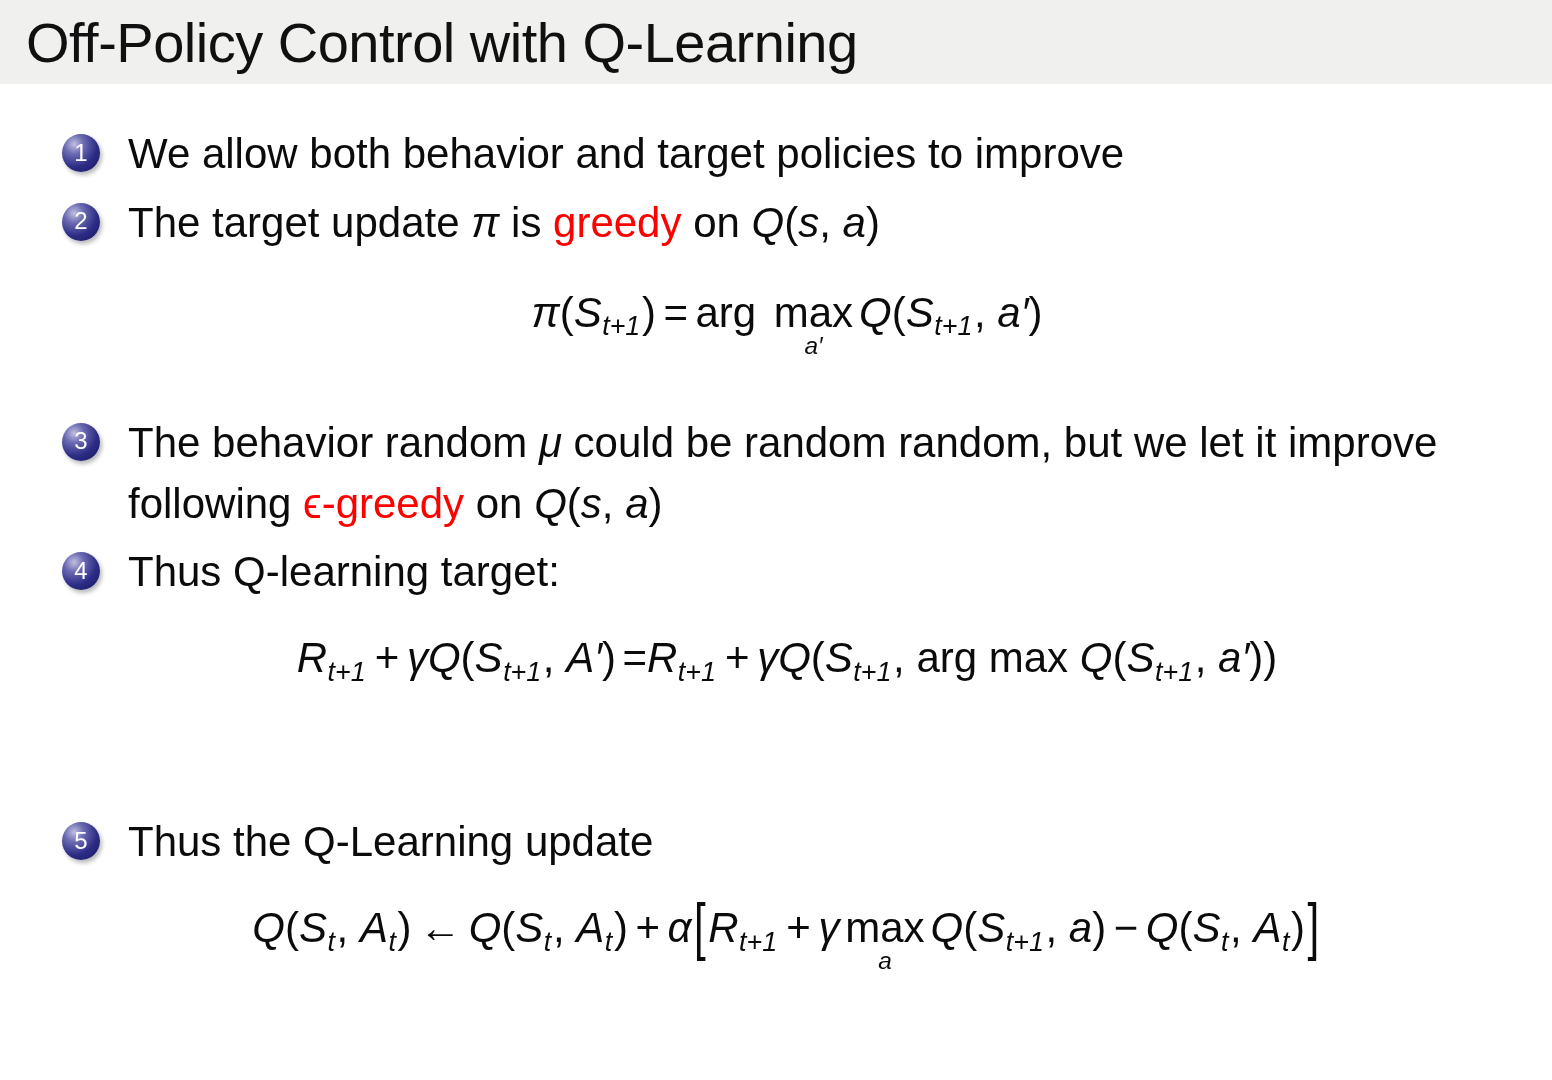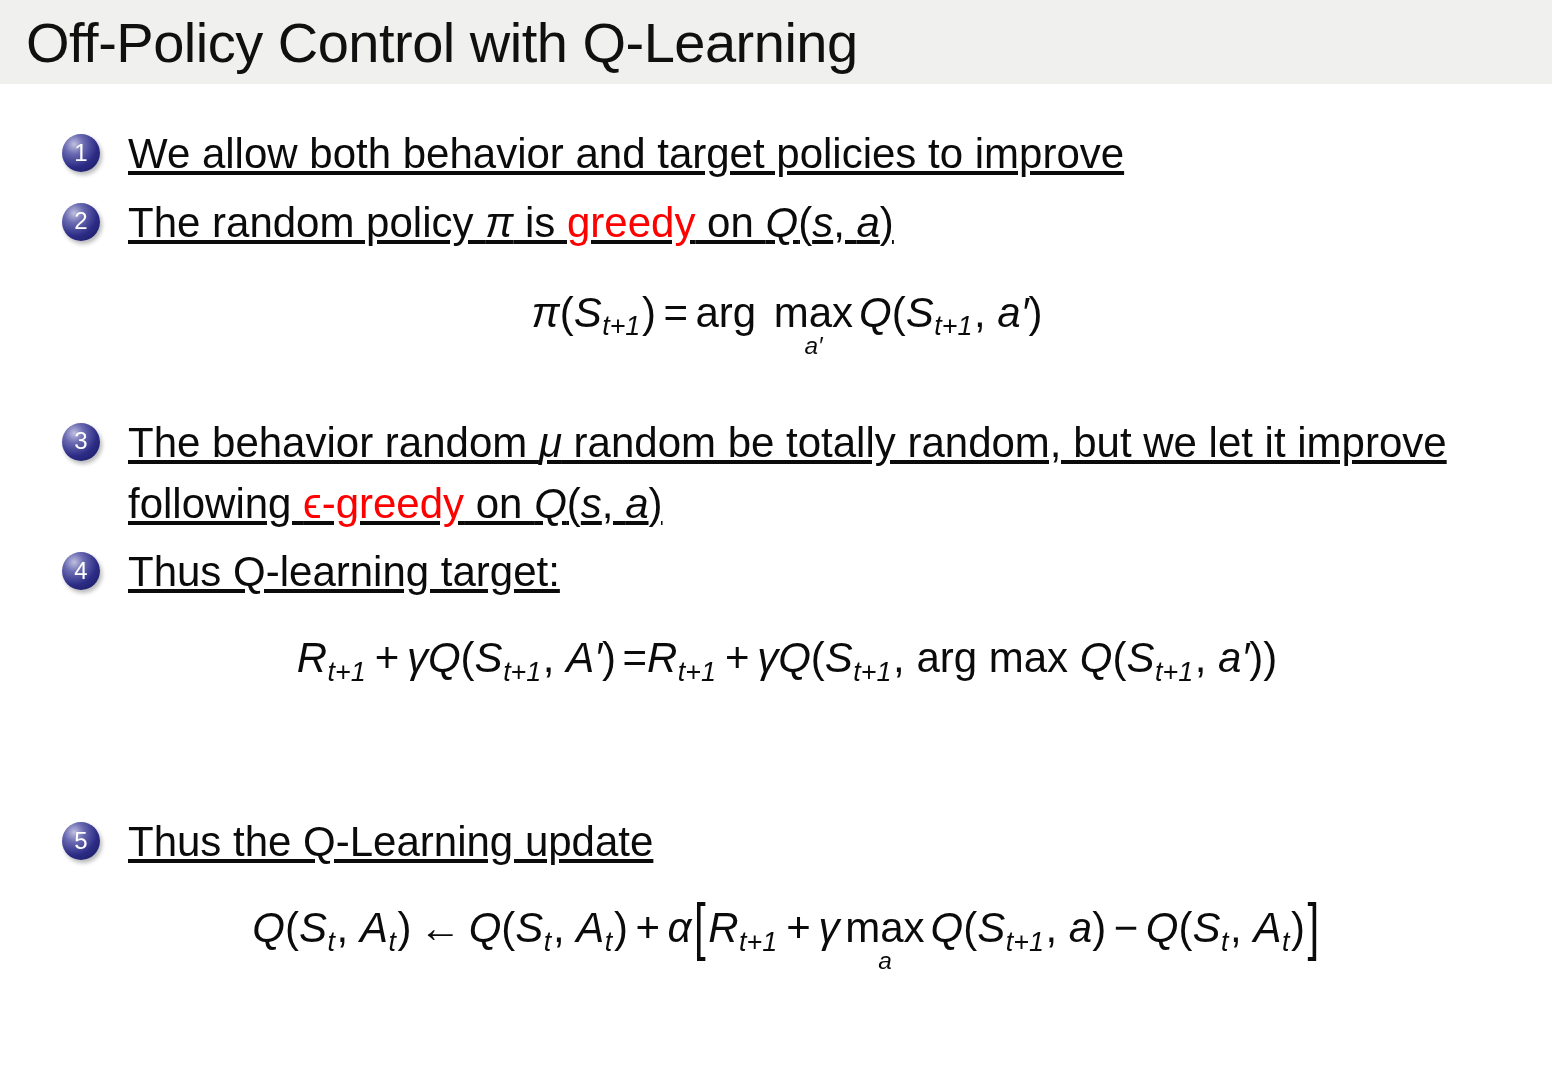--- a/index.html
+++ b/index.html
@@ -33,21 +33,21 @@
   .ball{
     flex:0 0 auto;
     width:38px;height:38px;border-radius:50%;
     margin-top:10px;
     background:radial-gradient(circle at 32% 27%, #c0c0e0 0%, #6a6ab2 26%, #2c2c86 60%, #17175a 100%);
     box-shadow:2px 3px 4px rgba(0,0,0,0.28);
     color:#ffffff;
     display:flex;align-items:center;justify-content:center;
     font-size:24px;font-weight:400;
   }
-  .itext{flex:1 1 auto;text-decoration:underline;}
+  .itext{flex:1 1 auto;}
 
   
   .red{color:#fe0000;}
   .mi{font-style:italic;}
   .op{margin:0 0.18em;}
   .m-sub{font-size:64%;font-style:italic;vertical-align:-0.32em;margin:0 0.06em 0 0.02em;}
   .m-stack{display:inline-block;position:relative;margin:0 0.14em;}
   .m-stack .m-top{display:inline;}
   .m-stack .m-under{
     position:absolute;top:100%;left:50%;
@@ -81,28 +81,28 @@
 
   <main class="body">
 
     <div class="item">
       <span class="ball">1</span>
       <div class="itext"><span>We allow both behavior and target policies to improve</span></div>
     </div>
 
     <div class="item">
       <span class="ball">2</span>
-      <div class="itext"><span>The random policy </span><span class="mi">π</span><span> is </span><span class="red">greedy</span><span> on </span><span class="mi">Q</span><span>(</span><span class="mi">s</span><span>, </span><span class="mi">a</span><span>)</span></div>
+      <div class="itext"><span>The target update </span><span class="mi">π</span><span> is </span><span class="red">greedy</span><span> on </span><span class="mi">Q</span><span>(</span><span class="mi">s</span><span>, </span><span class="mi">a</span><span>)</span></div>
     </div>
 
     <div class="eq eq-center"><span class="mi">π</span><span>(</span><span class="mi">S</span><span class="m-sub">t+1</span><span>)</span><span class="op">=</span><span>arg </span><span class="m-stack"><span class="m-top">max</span><span class="m-under">a′</span></span><span class="mi">Q</span><span>(</span><span class="mi">S</span><span class="m-sub">t+1</span><span>, </span><span class="mi">a′</span><span>)</span></div>
 
     <div class="item">
       <span class="ball">3</span>
-      <div class="itext"><span>The behavior random </span><span class="mi">μ</span><span> random be totally random, but we let it improve</span><br><span>following </span><span class="red">ϵ-greedy</span><span> on </span><span class="mi">Q</span><span>(</span><span class="mi">s</span><span>, </span><span class="mi">a</span><span>)</span></div>
+      <div class="itext"><span>The behavior random </span><span class="mi">μ</span><span> could be random random, but we let it improve</span><br><span>following </span><span class="red">ϵ-greedy</span><span> on </span><span class="mi">Q</span><span>(</span><span class="mi">s</span><span>, </span><span class="mi">a</span><span>)</span></div>
     </div>
 
     <div class="item">
       <span class="ball">4</span>
       <div class="itext"><span>Thus Q-learning target:</span></div>
     </div>
 
     <div class="eq eq-align">
       <div class="eq-row">
         <span class="eq-lhs"><span class="mi">R</span><span class="m-sub">t+1</span><span class="op">+</span><span class="mi">γ</span><span class="mi">Q</span><span>(</span><span class="mi">S</span><span class="m-sub">t+1</span><span>, </span><span class="mi">A′</span><span>)</span></span>

